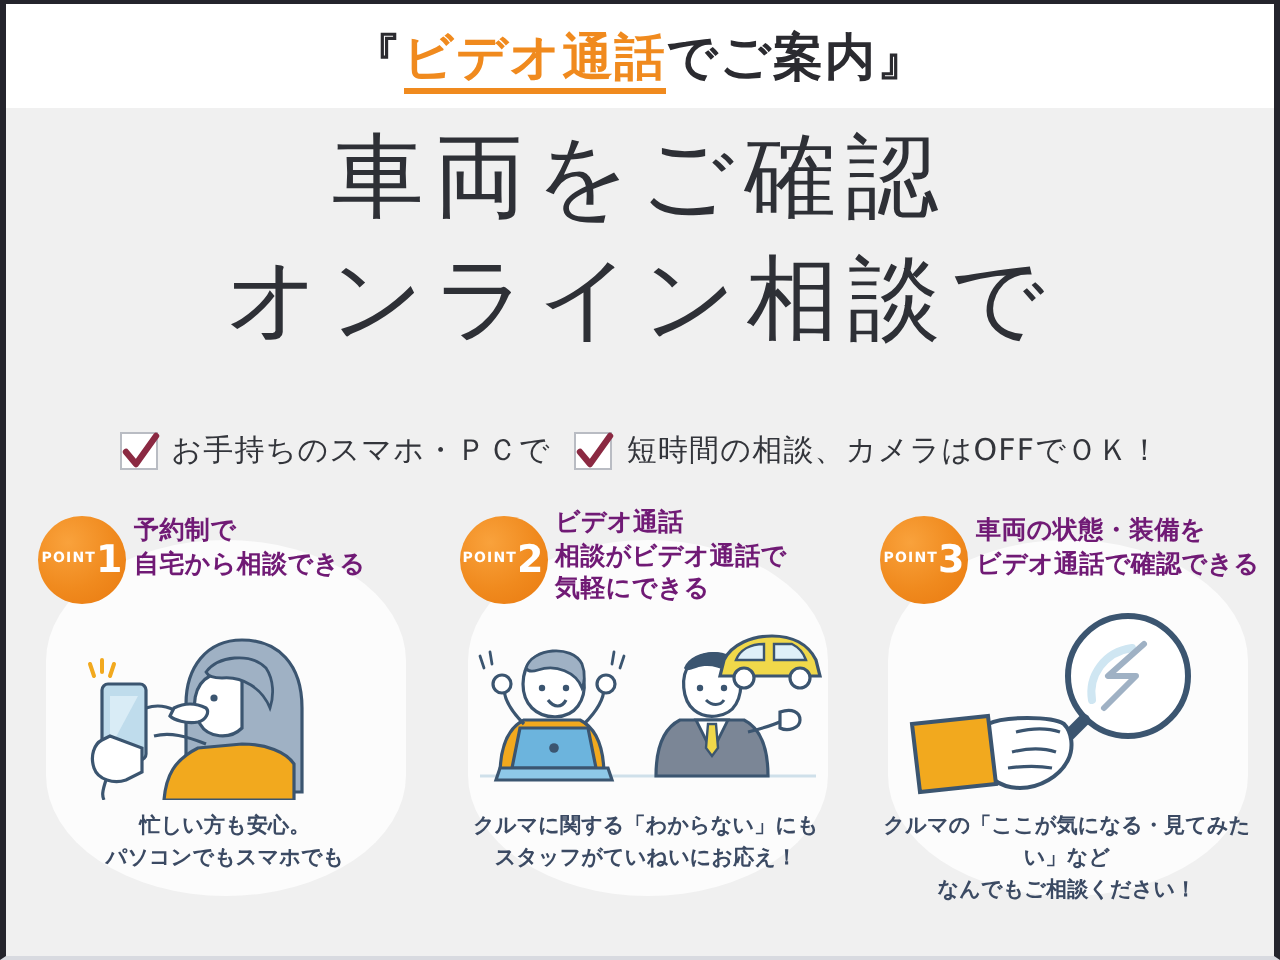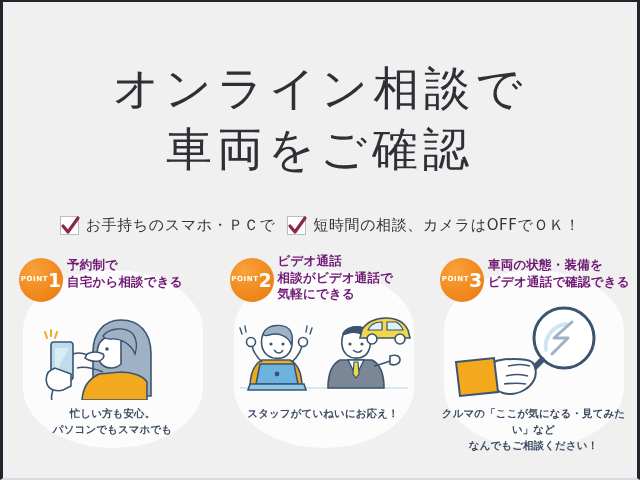--- a/index.html
+++ b/index.html
@@ -179,24 +179,27 @@
     line-height: 1.5;
     letter-spacing: 0.1px;
     z-index: 3;
   }
 </style>
 </head>
 <body>
 
 <div id="banner">
 
+  <div class="header-band">
+    <div class="header-text"><span>『</span><span class="hl">ビデオ通話</span><span>でご案内</span><span>』</span></div>
+  </div>
 
   <div class="title-block">
+    <div class="title-line">車両をご確認</div>
     <div class="title-line">オンライン相談で</div>
-    <div class="title-line">車両をご確認</div>
   </div>
 
   <div class="check-row">
     <div class="check-item">
       <span class="checkbox">
         <svg width="23" height="25" viewBox="0 0 23 25">
             <path d="M4 12 L9 18 L19 4" stroke="#8b2942" stroke-width="3.2" fill="none" stroke-linecap="round" stroke-linejoin="round"></path>
           </svg>
       </span>
       <span class="check-label">お手持ちのスマホ・ＰＣで</span>
@@ -299,20 +302,21 @@
         <path d="M138 62 C146 60 152 58 156 56" stroke="#3b5570" stroke-width="1.6" fill="none"></path>
         <path d="M154 52 C160 50 164 52 164 56 C164 60 158 62 154 60 Z" fill="#ffffff" stroke="#3b5570" stroke-width="1.6"></path>
 
         <path d="M126 26 C130 18 140 14 150 14 C160 14 168 18 172 26 L174 34 L124 34 Z" fill="#f0d84a" stroke="#3b5570" stroke-width="1.6"></path>
         <path d="M132 26 L146 26 L146 18 C139 18 134 21 132 26 Z" fill="#dff0f8" stroke="#3b5570" stroke-width="1.2"></path>
         <path d="M151 18 L160 18 C164 20 166 23 167 26 L151 26 Z" fill="#dff0f8" stroke="#3b5570" stroke-width="1.2"></path>
         <circle cx="136" cy="35" r="5" fill="#ffffff" stroke="#3b5570" stroke-width="1.6"></circle>
         <circle cx="164" cy="35" r="5" fill="#ffffff" stroke="#3b5570" stroke-width="1.6"></circle>
       </svg>
       <div class="point-caption">
+        <div>クルマに関する「わからない」にも</div>
         <div>スタッフがていねいにお応え！</div>
       </div>
     </div>
 
     <div class="point-card">
       <div class="card-bg"></div>
       <div class="badge">
         <span class="badge-word">POINT</span>
         <span class="badge-num">3</span>
       </div>

